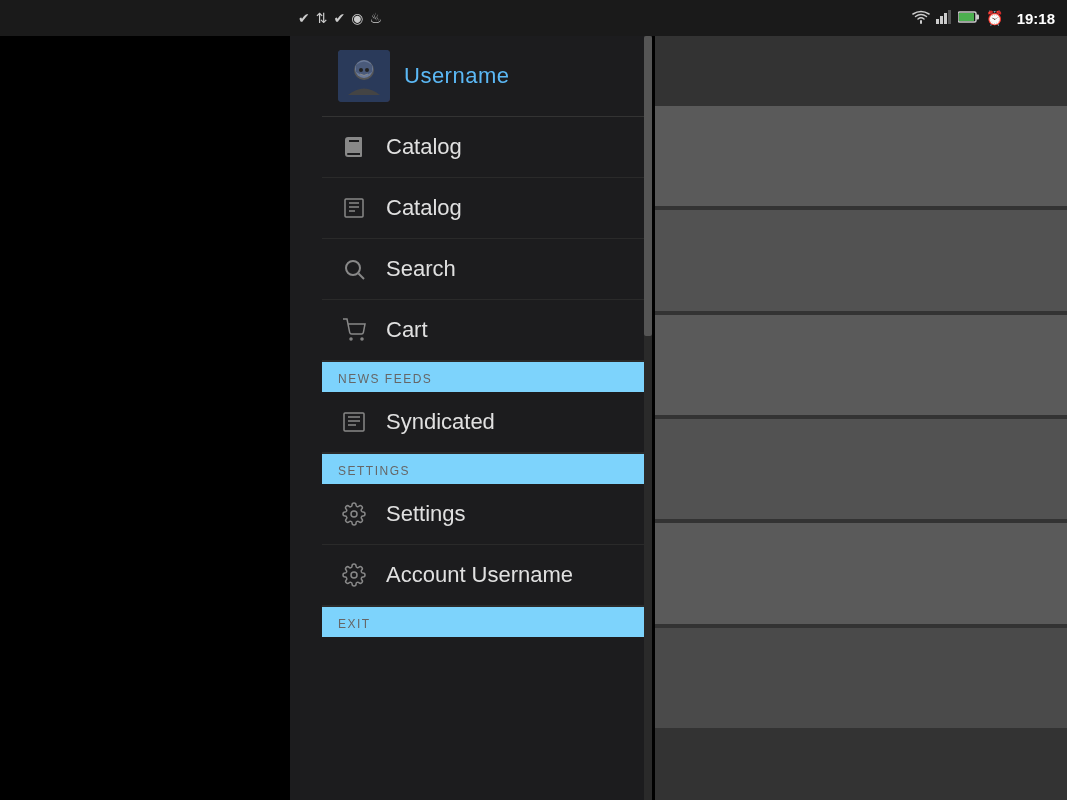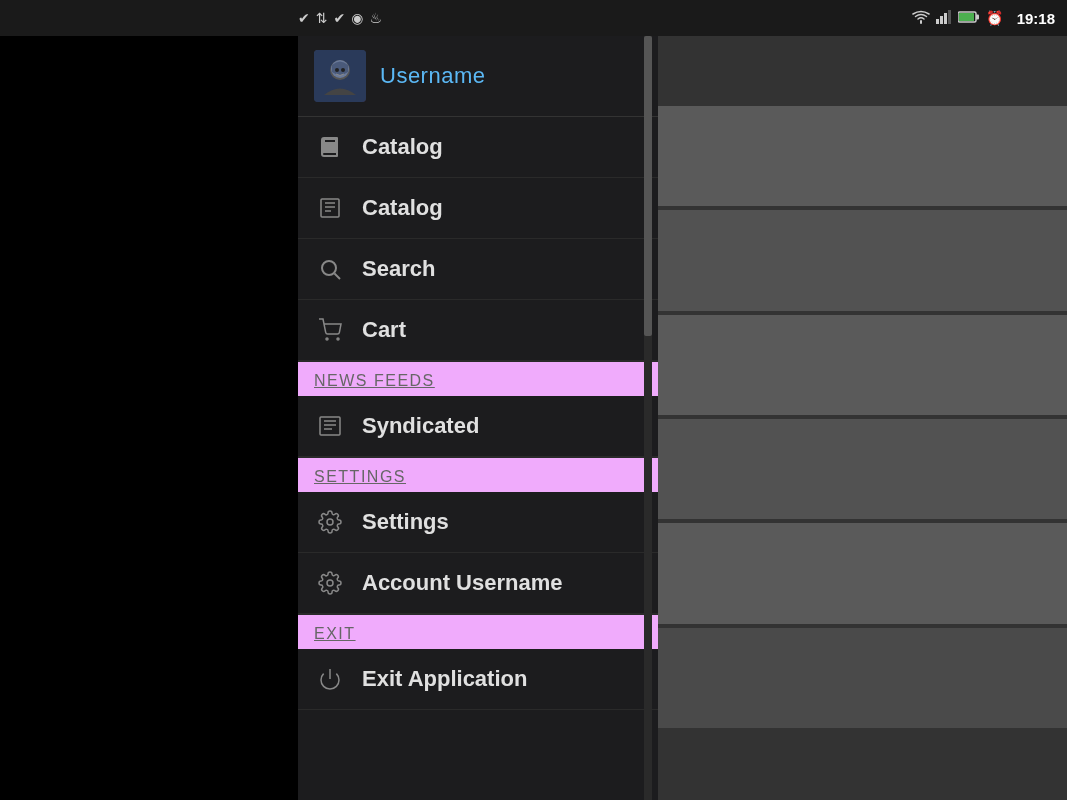--- a/index.html
+++ b/index.html
@@ -55,26 +55,27 @@
     }
     .notif-icon {
       color: #ccc;
       font-size: 14px;
     }
 
     
     .drawer {
       position: absolute;
       top: 36px;
-      left: 298px;
+      left: 290px;
       width: 360px;
       height: 764px;
       background: #1c1c1e;
       overflow-y: auto;
       z-index: 50;
+      padding-left: 32px;
     }
 
     
     .user-header {
       display: flex;
       align-items: center;
       padding: 14px 16px;
       background: #1c1c1e;
       border-bottom: 1px solid #333;
     }
@@ -122,33 +123,32 @@
       display: flex;
       align-items: center;
       justify-content: center;
       flex-shrink: 0;
       color: #888;
       font-size: 20px;
     }
     .menu-label {
       color: #e0e0e0;
       font-size: 22px;
-      font-weight: bold;
+      font-weight: normal;
     }
 
     
     .section-header {
       padding: 10px 16px 6px 16px;
       color: #666;
-      font-size: 16px;
+      font-size: 12px;
       letter-spacing: 1.5px;
       text-transform: uppercase;
       border-top: 1px solid #2a2a2a;
-      background: #f0abfc;
-      text-decoration: underline;
+      background: #7dd3fc;
     }
 
     
     .scroll-track {
       position: absolute;
       top: 36px;
       left: 644px;
       width: 8px;
       height: 764px;
       background: #2a2a2a;
@@ -326,29 +326,20 @@
       <svg width="24" height="24" viewBox="0 0 24 24" fill="none" stroke="#888" stroke-width="1.5">
         <circle cx="12" cy="12" r="3"></circle>
         <path d="M19.4 15a1.65 1.65 0 0 0 .33 1.82l.06.06a2 2 0 0 1-2.83 2.83l-.06-.06a1.65 1.65 0 0 0-1.82-.33 1.65 1.65 0 0 0-1 1.51V21a2 2 0 0 1-4 0v-.09A1.65 1.65 0 0 0 9 19.4a1.65 1.65 0 0 0-1.82.33l-.06.06a2 2 0 0 1-2.83-2.83l.06-.06A1.65 1.65 0 0 0 4.68 15a1.65 1.65 0 0 0-1.51-1H3a2 2 0 0 1 0-4h.09A1.65 1.65 0 0 0 4.6 9a1.65 1.65 0 0 0-.33-1.82l-.06-.06a2 2 0 0 1 2.83-2.83l.06.06A1.65 1.65 0 0 0 9 4.68a1.65 1.65 0 0 0 1-1.51V3a2 2 0 0 1 4 0v.09a1.65 1.65 0 0 0 1 1.51 1.65 1.65 0 0 0 1.82-.33l.06-.06a2 2 0 0 1 2.83 2.83l-.06.06A1.65 1.65 0 0 0 19.4 9a1.65 1.65 0 0 0 1.51 1H21a2 2 0 0 1 0 4h-.09a1.65 1.65 0 0 0-1.51 1z"></path>
       </svg>
     </div>
     <span class="menu-label">Account Username</span>
   </div>
 
   <div class="section-header">EXIT</div>
 
-  <div class="menu-item">
-    <div class="menu-icon">
-      <svg width="24" height="24" viewBox="0 0 24 24" fill="none" stroke="#888" stroke-width="1.5">
-        <path d="M18.36 6.64a9 9 0 1 1-12.73 0"></path>
-        <line x1="12" y1="2" x2="12" y2="12"></line>
-      </svg>
-    </div>
-    <span class="menu-label">Exit Application</span>
-  </div>
 
 </div>
 
 <div class="scroll-track">
   <div class="scroll-thumb"></div>
 </div>
 
 <div class="right-panel">
 
   <div style="position:relative; height:100%;">

